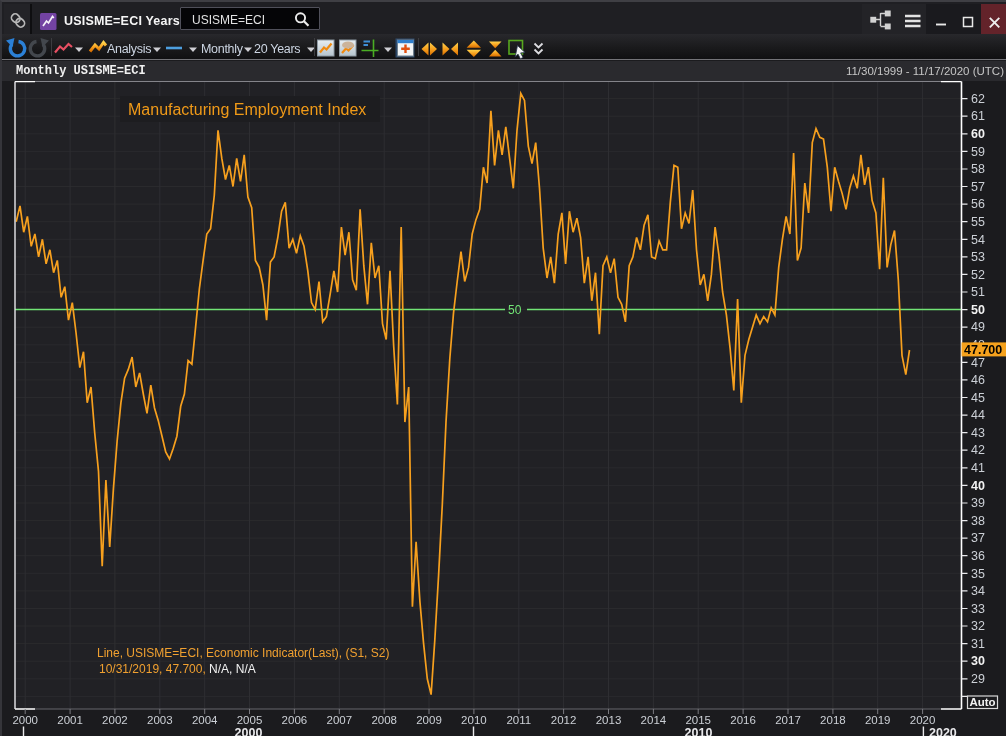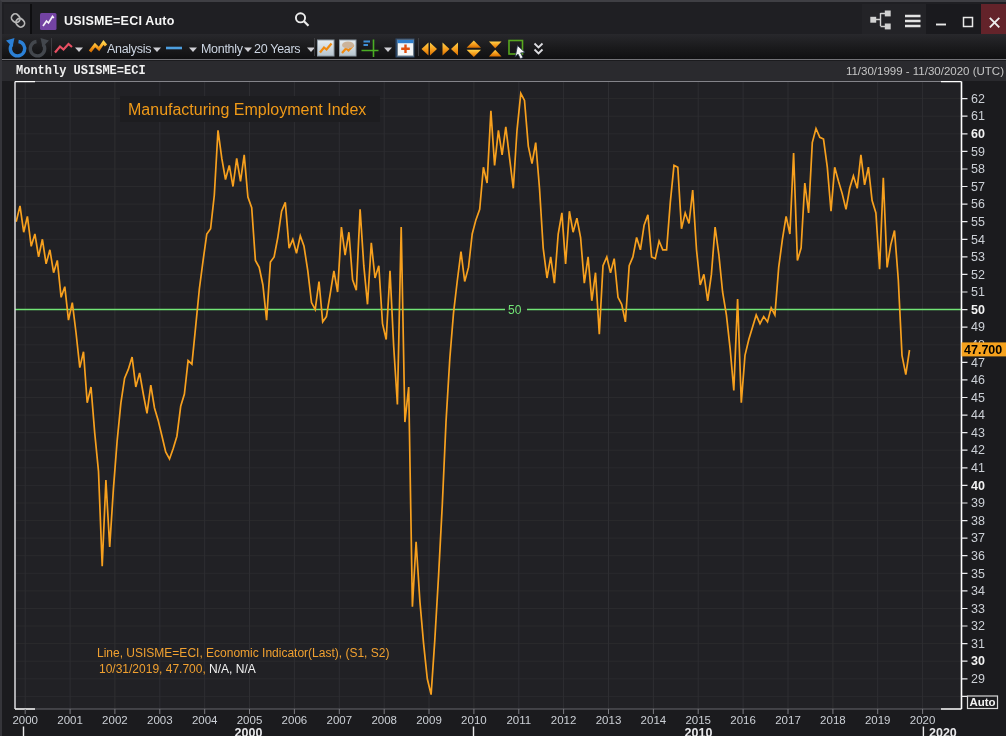--- a/index.html
+++ b/index.html
@@ -22,21 +22,24 @@
   background:linear-gradient(#28282c,#1a1a1c 55%,#101012); border-bottom:1px solid #737378; }
 #header { position:absolute; left:0; top:59px; width:1006px; height:20px; background:#2a2a2e; }
 #header .l { position:absolute; left:14px; top:3px; font-size:12px; font-weight:bold; color:#f0f0f0;font-family:Liberation Mono, monospace; }
 #header .r { position:absolute; right:4px; top:4px; font-size:11.5px; color:#c6c6c6; }
 #chart { position:absolute; left:0; top:79px; }
 </style></head>
 <body>
 <div id="win">
   <div id="titlebar">
     <div id="linkbox"></div>
-    <div id="title">USISME=ECI Auto</div>
+    <div id="title">USISME=ECI Years</div>
+    <div id="search">
+        <span>USISME=ECI</span>
+      </div>
     <div id="btnzone"></div>
       <div id="minb"></div>
       <div id="maxb"></div>
       <div id="closeb"></div>
   </div>
   <div id="toolbar"></div>
   <svg id="tbsvg" width="1006" height="79" viewBox="0 0 1006 79">
 <g transform="rotate(-45 16 18.5)" stroke="#b8b8b8" stroke-width="1.7" fill="none">
         <rect x="12.2" y="10.8" width="7.6" height="9" rx="3.8"></rect>
         <rect x="12.2" y="17.2" width="7.6" height="9" rx="3.8"></rect>
@@ -109,21 +112,21 @@
 <path d="M471.8 38.5 L479 45.8 H464.6 Z" fill="url(#og)"></path>
       <path d="M471.8 55 L479 47.8 H464.6 Z" fill="url(#og)"></path>
 <path d="M487 39.5 H499.5 L493.2 46.3 Z" fill="url(#og)"></path>
       <path d="M487 54.5 H499.5 L493.2 47.7 Z" fill="url(#og)"></path>
 <rect x="507" y="38.5" width="13.5" height="13.5" fill="none" stroke="#58a81f" stroke-width="1.6"></rect>
 <path d="M515.5 43.5 l7.5 7 -4.4 0.4 2.4 4.6 -2.6 1.3 -2.4 -4.7 -2.8 3 Z" fill="#f5f5f5" stroke="#26324a" stroke-width="0.8"></path>
 <path d="M532.5 41.5 l4 4 4-4 M532.5 47.5 l4 4 4-4" stroke="#dcdce0" stroke-width="1.8" fill="none"></path>
   </svg>
   <div id="header">
       <span class="l">Monthly USISME=ECI</span>
-      <span class="r">11/30/1999 - 11/30/2020 (UTC)</span>
+      <span class="r">11/30/1999 - 11/17/2020 (UTC)</span>
     </div>
   <svg id="chart" width="1006" height="657" viewBox="0 0 1006 657">
 <rect x="13.0" y="0.5" width="946.5" height="627.5" fill="#212125"></rect>
 <path d="M13.0 615.4H959.5 M13.0 597.8H959.5 M13.0 580.2H959.5 M13.0 562.6H959.5 M13.0 545.0H959.5 M13.0 527.5H959.5 M13.0 509.9H959.5 M13.0 492.3H959.5 M13.0 474.7H959.5 M13.0 457.1H959.5 M13.0 439.6H959.5 M13.0 422.0H959.5 M13.0 404.4H959.5 M13.0 386.8H959.5 M13.0 369.2H959.5 M13.0 351.7H959.5 M13.0 334.1H959.5 M13.0 316.5H959.5 M13.0 298.9H959.5 M13.0 281.3H959.5 M13.0 263.8H959.5 M13.0 246.2H959.5 M13.0 228.6H959.5 M13.0 211.0H959.5 M13.0 193.4H959.5 M13.0 175.9H959.5 M13.0 158.3H959.5 M13.0 140.7H959.5 M13.0 123.1H959.5 M13.0 105.5H959.5 M13.0 88.0H959.5 M13.0 70.4H959.5 M13.0 52.8H959.5 M13.0 35.2H959.5 M13.0 17.6H959.5" stroke="#2a2a2d" stroke-width="1" fill="none"></path>
 <path d="M23.2 0.5V628.0 M68.1 0.5V628.0 M112.9 0.5V628.0 M157.8 0.5V628.0 M202.7 0.5V628.0 M247.5 0.5V628.0 M292.4 0.5V628.0 M337.3 0.5V628.0 M382.2 0.5V628.0 M427.0 0.5V628.0 M471.9 0.5V628.0 M516.8 0.5V628.0 M561.6 0.5V628.0 M606.5 0.5V628.0 M651.4 0.5V628.0 M696.2 0.5V628.0 M741.1 0.5V628.0 M786.0 0.5V628.0 M830.9 0.5V628.0 M875.7 0.5V628.0 M920.6 0.5V628.0" stroke="#2e2e32" stroke-width="1" fill="none"></path>
 <path d="M13.0 228.6H503 M525 228.6H959.5" stroke="#72e576" stroke-width="1.5"></path>
 <text x="506" y="232.6" font-size="12" fill="#72e576">50</text>
 <polyline points="14.2,140.7 18.0,124.9 21.7,151.2 25.4,135.4 29.2,165.3 32.9,153.0 36.6,175.9 40.4,158.3 44.1,182.9 47.9,168.8 51.6,191.7 55.3,179.4 59.1,216.3 62.8,205.7 66.5,239.1 70.3,221.6 74.0,251.5 77.8,286.6 81.5,270.8 85.2,321.8 89.0,306.0 92.7,351.7 96.5,390.3 100.2,485.3 103.9,399.1 107.7,465.9 111.4,407.9 115.1,360.4 118.9,321.8 122.6,297.2 126.3,288.4 130.1,276.1 133.8,306.0 137.6,291.9 141.3,313.0 145.0,332.3 148.8,304.2 152.5,327.0 156.2,339.4 160.0,355.2 163.7,371.0 167.5,378.0 171.2,367.5 174.9,355.2 178.7,325.3 182.4,313.0 186.1,279.6 189.9,283.1 193.6,246.2 197.4,207.5 201.1,179.4 204.8,153.0 208.6,147.7 212.3,114.3 216.0,49.3 219.8,77.4 223.5,98.5 227.3,84.4 231.0,105.5 234.7,77.4 238.5,100.3 242.2,73.9 245.9,116.1 249.7,126.6 253.4,179.4 257.2,186.4 260.9,204.0 264.6,239.1 268.4,181.1 272.1,175.9 275.8,156.5 279.6,130.2 283.3,121.4 287.1,167.1 290.8,158.3 294.5,172.3 298.3,154.8 302.0,165.3 305.8,189.9 309.5,221.6 313.2,228.6 317.0,200.5 320.7,240.9 324.4,235.6 328.2,212.8 331.9,189.9 335.6,211.0 339.4,146.0 343.1,174.1 346.9,151.2 350.6,198.7 354.3,209.3 358.1,128.4 361.8,184.7 365.5,223.3 369.3,161.8 373.0,197.0 376.8,184.7 380.5,242.7 384.2,258.5 388.0,189.9 391.7,265.5 395.4,323.5 399.2,146.0 402.9,341.1 406.7,306.0 410.4,525.7 414.1,460.7 417.9,520.4 421.6,562.6 425.3,597.8 429.1,613.6 432.8,559.1 436.6,494.1 440.3,423.7 444.0,341.1 447.8,277.8 451.5,232.1 455.2,200.5 459.0,170.6 462.7,200.5 466.5,186.4 470.2,153.0 473.9,138.9 477.7,128.4 481.4,86.2 485.1,102.0 488.9,29.9 492.6,84.4 496.4,49.3 500.1,73.9 503.8,45.8 507.6,77.4 511.3,107.3 515.0,49.3 518.8,12.4 522.5,19.4 526.3,65.1 530.0,82.7 533.7,61.6 537.5,107.3 541.2,167.1 545.0,197.0 548.7,175.9 552.4,202.2 556.2,153.0 559.9,131.9 563.6,182.9 567.4,130.2 571.1,151.2 574.9,137.2 578.6,156.5 582.3,202.2 586.1,175.9 589.8,219.8 593.5,191.7 597.3,253.2 601.0,184.7 604.8,175.9 608.5,191.7 612.2,177.6 616.0,216.3 619.7,223.3 623.4,240.9 627.2,184.7 630.9,175.9 634.6,156.5 638.4,168.8 642.1,144.2 645.9,133.7 649.6,175.9 653.3,177.6 657.1,160.0 660.8,168.8 664.6,168.8 668.3,121.4 672.0,84.4 675.8,86.2 679.5,147.7 683.2,131.9 687.0,142.5 690.7,109.1 694.5,168.8 698.2,204.0 701.9,193.4 705.7,219.8 709.4,193.4 713.1,146.0 716.9,174.1 720.6,211.0 724.4,233.9 728.1,267.3 731.8,309.5 735.6,218.1 739.3,321.8 743.0,274.3 746.8,258.5 750.5,246.2 754.2,233.9 758.0,242.7 761.7,235.6 765.5,240.9 769.2,226.8 772.9,233.9 776.7,186.4 780.4,158.3 784.1,135.4 787.9,153.0 791.6,72.1 795.4,179.4 799.1,167.1 802.8,102.0 806.6,131.9 810.3,61.6 814.0,47.5 817.8,56.3 821.5,58.1 825.3,86.2 829.0,130.2 832.7,86.2 836.5,100.3 840.2,112.6 844.0,128.4 847.7,107.3 851.4,95.0 855.2,107.3 858.9,73.9 862.6,103.8 866.4,86.2 870.1,119.6 873.9,131.9 877.6,188.2 881.3,96.8 885.1,186.4 888.8,163.6 892.5,149.5 896.3,198.7 900.0,274.3 903.8,293.6 907.5,269.0" fill="none" stroke="#f7a01e" stroke-width="1.7" stroke-linejoin="miter"></polyline>
 <path d="M13.0 0.5H33 M939 0.5H959.5 M13.0 628.0H33 M939 628.0H959.5" stroke="#ffffff" stroke-width="1.6"></path>
 <path d="M33 0.5H939" stroke="#84848a" stroke-width="1.2"></path>

